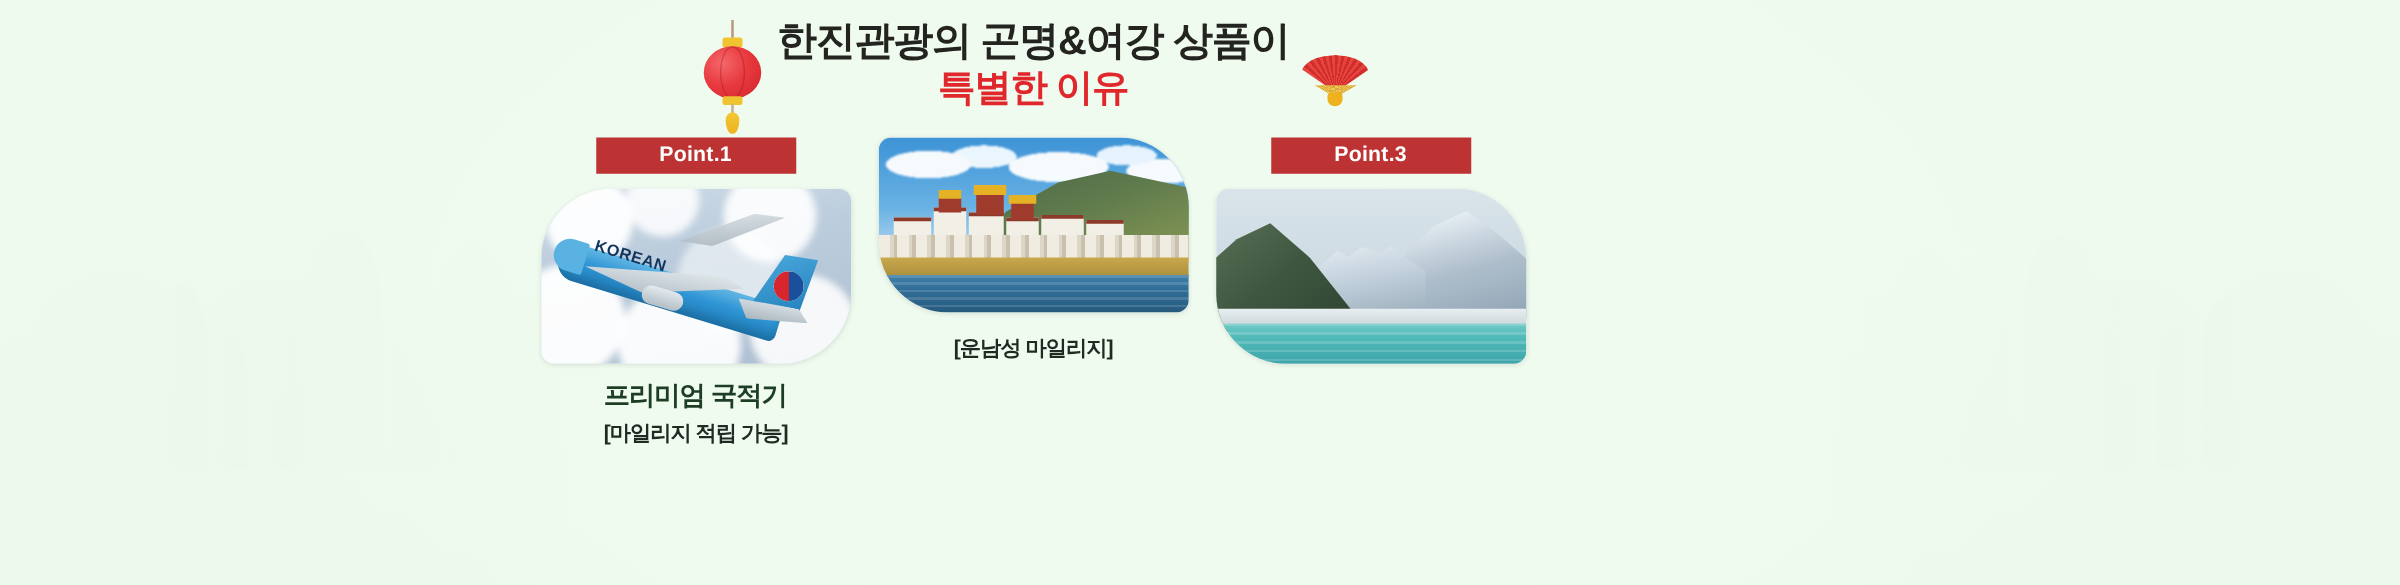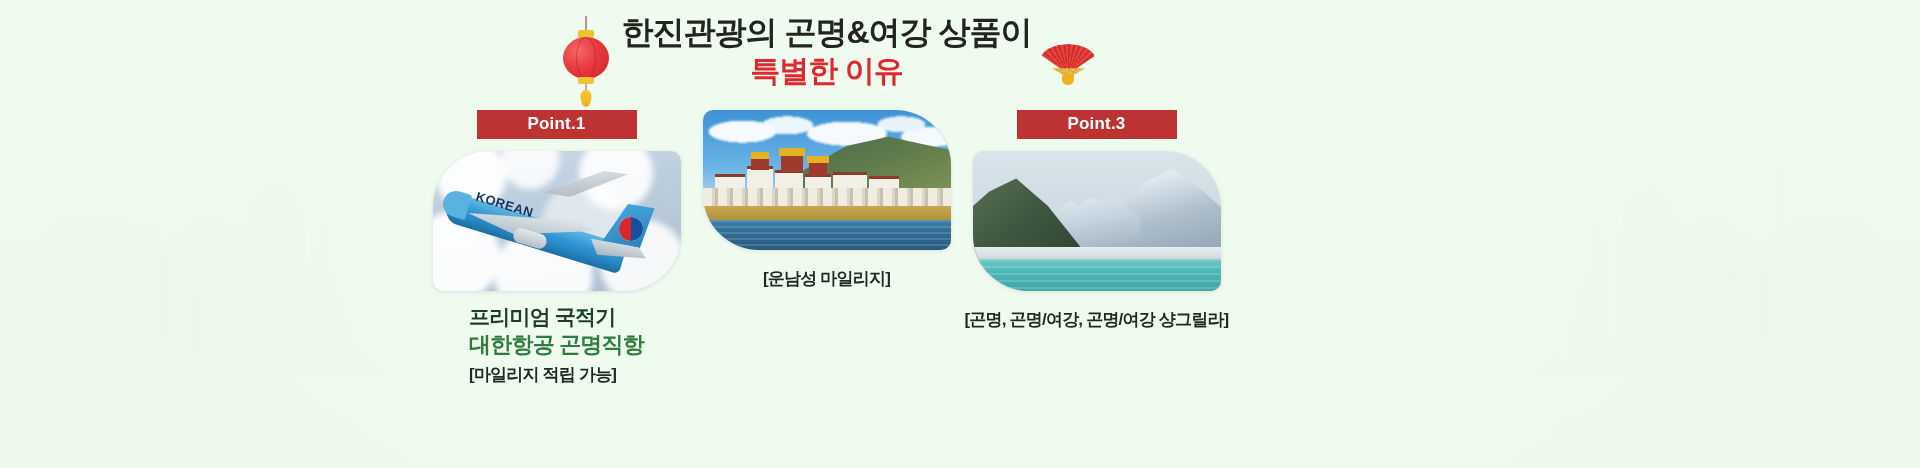--- a/index.html
+++ b/index.html
@@ -333,21 +333,20 @@
           <div class="label">KOREAN</div>
           <div class="wing-main"></div>
           <div class="engine"></div>
           <div class="tail"></div>
           <div class="taijitu"></div>
           <div class="stab"></div>
         </div>
       </div>
       <div class="caption">
         <div class="cap-l1">프리미엄 국적기</div>
-        <div class="cap-l2">대한항공 곤명직항</div>
         <div class="cap-l3">[마일리지 적립 가능]</div>
       </div>
     </div>
 
     <div class="card">
       <div class="photo p2">
         <div class="sky2"></div>
         <div class="clouds2"></div>
         <div class="hill2"></div>
         <div class="temple2">
@@ -377,18 +376,17 @@
       <div class="point-badge">Point.3</div>
       <div class="photo p3">
         <div class="sky3"></div>
         <div class="snowmt3"></div>
         <div class="snowmt3b"></div>
         <div class="greenmt3"></div>
         <div class="shore3"></div>
         <div class="lake3"></div>
       </div>
       <div class="caption">
-        <div class="cap-l3">[곤명, 곤명/여강, 곤명/여강 샹그릴라]</div>
       </div>
     </div>
 
   </div>
 </div>
 
 </body></html>

